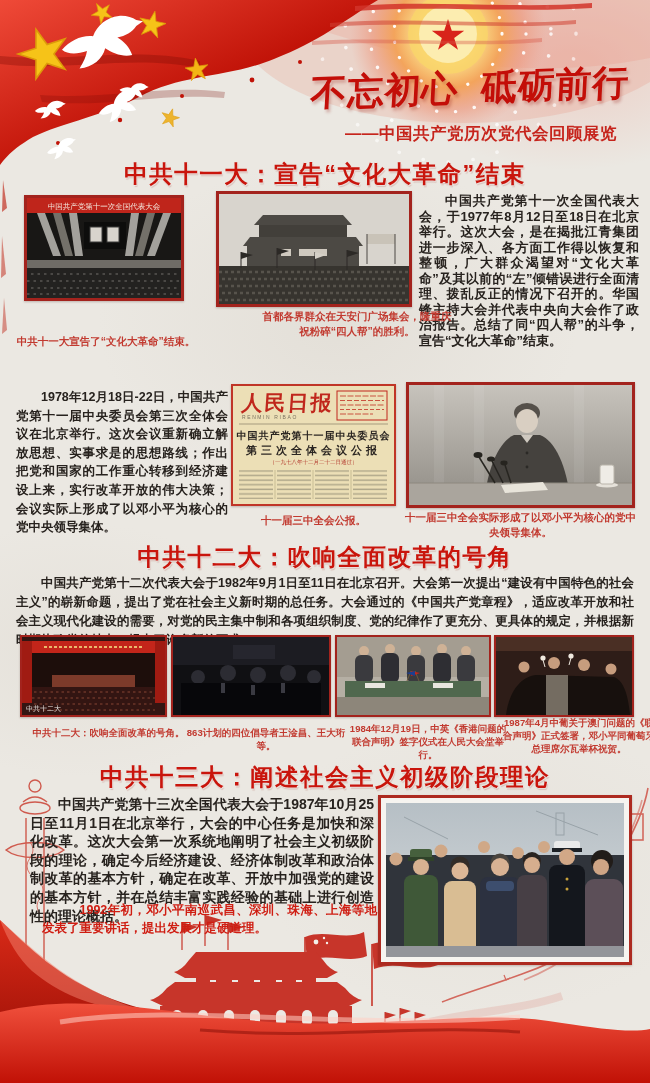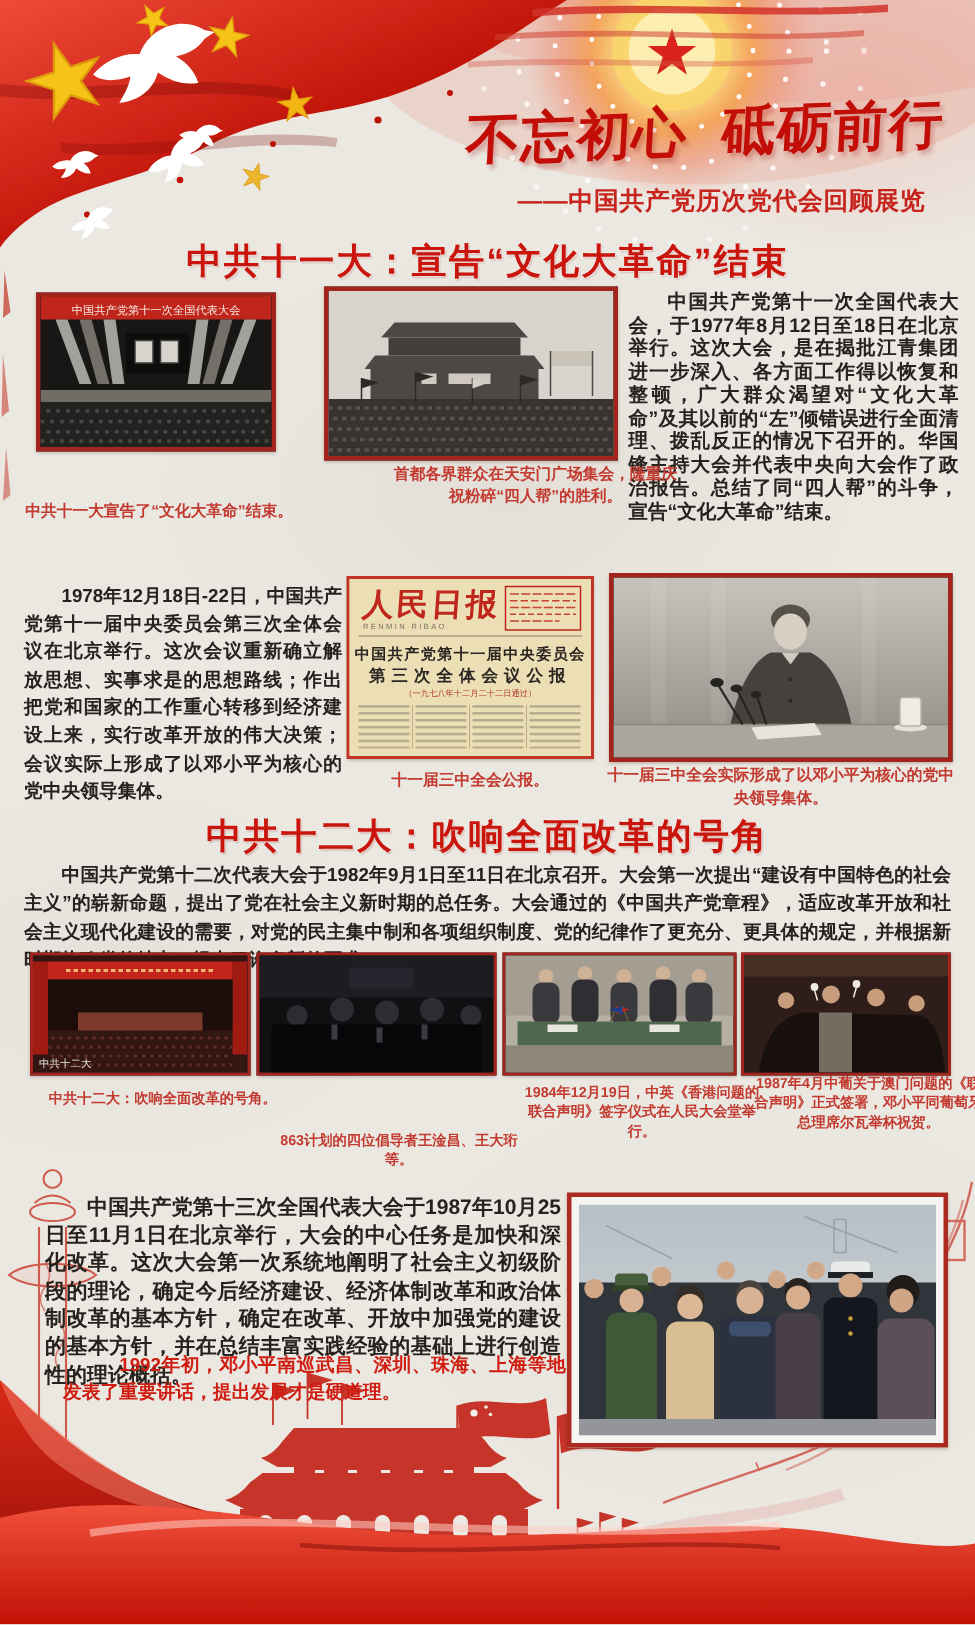--- a/index.html
+++ b/index.html
@@ -464,24 +464,25 @@
       <g>
         <circle cx="47" cy="21" r="2.6" fill="#efe9df"></circle>
           <line x1="47" y1="23" x2="49" y2="30" stroke="#efe9df"></line>
         <circle cx="75" cy="19" r="2.6" fill="#efe9df"></circle>
           <line x1="75" y1="21" x2="73" y2="28" stroke="#efe9df"></line>
       </g>
     </svg>
   </div>
 
   <div class="el cap small" style="left:16px;top:726px;width:155px;">中共十二大：吹响全面改革的号角。</div>
-  <div class="el cap small" style="left:168px;top:754px;width:166px;">863计划的四位倡导者王淦昌、王大珩等。</div>
+  <div class="el cap small" style="left:168px;top:726px;width:166px;">863计划的四位倡导者王淦昌、王大珩等。</div>
   <div class="el cap small" style="left:332px;top:722px;width:162px;">1984年12月19日，中英《香港问题的联合声明》签字仪式在人民大会堂举行。</div>
   <div class="el cap small" style="left:486px;top:716px;width:156px;">1987年4月中葡关于澳门问题的《联合声明》正式签署，邓小平同葡萄牙总理席尔瓦举杯祝贺。</div>
 
+  <div class="el sec-title" style="top:761px;">中共十三大：阐述社会主义初级阶段理论</div>
   <div class="el para s4" style="left:30px;top:795px;width:344px;height:114px;">中国共产党第十三次全国代表大会于1987年10月25日至11月1日在北京举行，大会的中心任务是加快和深化改革。这次大会第一次系统地阐明了社会主义初级阶段的理论，确定今后经济建设、经济体制改革和政治体制改革的基本方针，确定在改革、开放中加强党的建设的基本方针，并在总结丰富实践经验的基础上进行创造性的理论概括。</div>
   <div class="el note" style="left:42px;top:901px;width:348px;">1992年初，邓小平南巡武昌、深圳、珠海、上海等地，发表了重要讲话，提出发展才是硬道理。</div>
   <div class="el note-arrow" style="left:396px;top:902px;">▶</div>
 
   <div class="el photo mat" style="left:378px;top:795px;width:254px;height:170px;">
     <svg viewBox="0 0 238 154">
       <defs>
           <linearGradient id="sky4" x1="0" y1="0" x2="0" y2="1">
             <stop offset="0" stop-color="#b6bfc5"></stop>
             <stop offset="1" stop-color="#d8dbdd"></stop>

